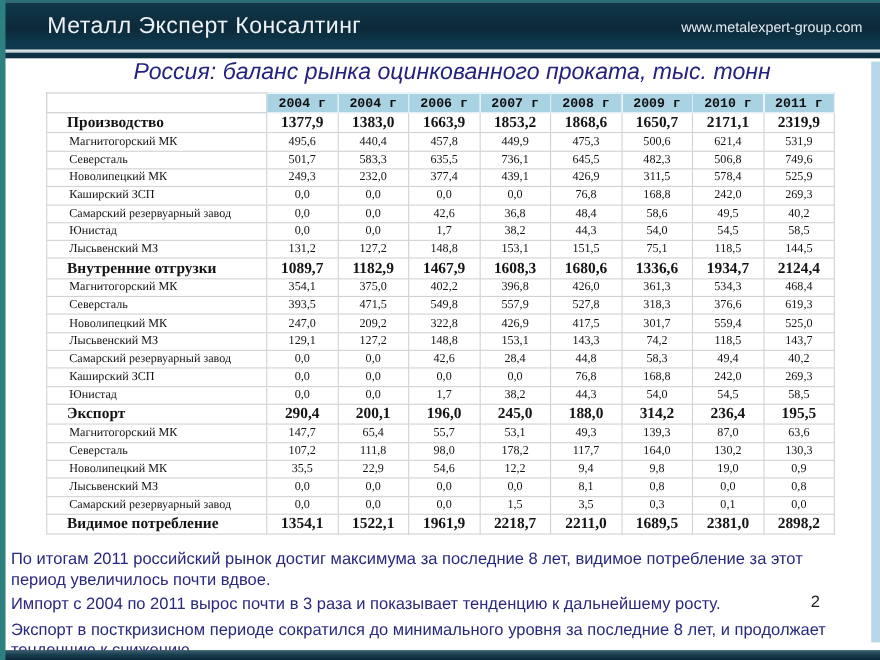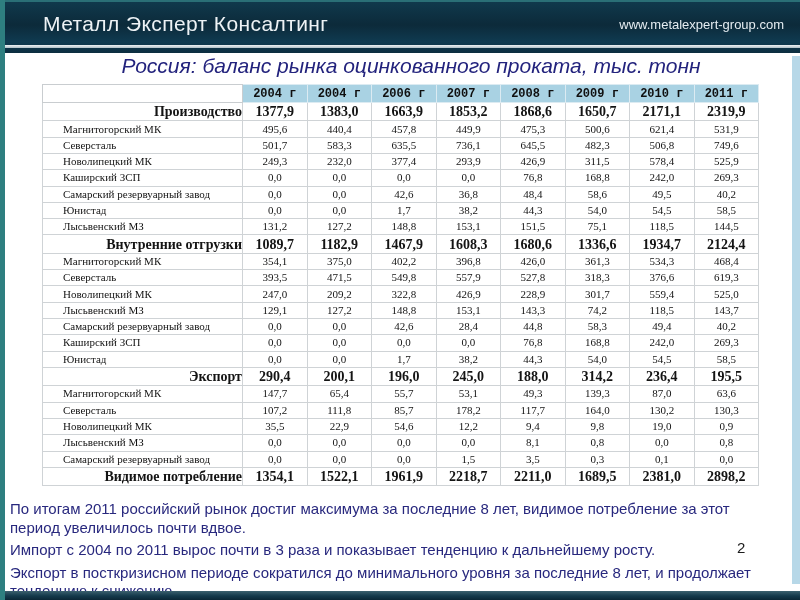--- a/index.html
+++ b/index.html
@@ -26,21 +26,21 @@
   .balance th, .balance td { padding:0; overflow:hidden; white-space:nowrap; }
   .balance thead th {
     background:#a9d2e3; height:17px; font-size:12px; font-weight:bold; color:#101010;
     border:1px solid #dcebf2; text-align:center; font-family:Liberation Mono, monospace; }
   .balance thead th.corner { background:#ffffff; border:1px solid #c9cdd0; }
   .balance td {
     height:15.3px; line-height:15px; font-family:"Liberation Serif", serif;
     font-size:11px; color:#141414; text-align:center; border:1px solid #cfd3d6; }
   .balance td.label { text-align:left; padding-left:20px; }
   .balance tr.bold td { font-size:14px; font-weight:bold; height:17.4px; line-height:17px; }
-  .balance tr.bold td.label { padding-left:5px;text-align:right; }
+  .balance tr.bold td.label { padding-left:18px; }
   .right-strip { position:absolute; right:0; top:56px; width:8px; height:528px;
     background:#b7d8e8; }
   .notes { position:absolute; left:6px; top:496px; width:752px; font-size:15px;
     line-height:18.6px; color:#28287e; }
   .notes p { margin:4px; }
   .page-number { position:absolute; left:737px; top:539px; font-size:15px; color:#1c1c1c; }
   .bottom-bar { position:absolute; left:0; bottom:0; width:800px; height:9px;
     background:linear-gradient(180deg,#3c616f 0%, #14394b 55%, #0b2736 100%); }
 </style>
 </head>
@@ -112,21 +112,21 @@
         <td>645,5</td>
         <td>482,3</td>
         <td>506,8</td>
         <td>749,6</td>
       </tr>
       <tr>
         <td class="label">Новолипецкий МК</td>
         <td>249,3</td>
         <td>232,0</td>
         <td>377,4</td>
-        <td>293,9</td>
+        <td>439,1</td>
         <td>426,9</td>
         <td>311,5</td>
         <td>578,4</td>
         <td>525,9</td>
       </tr>
       <tr>
         <td class="label">Каширский ЗСП</td>
         <td>0,0</td>
         <td>0,0</td>
         <td>0,0</td>
@@ -201,21 +201,21 @@
         <td>318,3</td>
         <td>376,6</td>
         <td>619,3</td>
       </tr>
       <tr>
         <td class="label">Новолипецкий МК</td>
         <td>247,0</td>
         <td>209,2</td>
         <td>322,8</td>
         <td>426,9</td>
-        <td>228,9</td>
+        <td>417,5</td>
         <td>301,7</td>
         <td>559,4</td>
         <td>525,0</td>
       </tr>
       <tr>
         <td class="label">Лысьвенский МЗ</td>
         <td>129,1</td>
         <td>127,2</td>
         <td>148,8</td>
         <td>153,1</td>
@@ -276,21 +276,21 @@
         <td>53,1</td>
         <td>49,3</td>
         <td>139,3</td>
         <td>87,0</td>
         <td>63,6</td>
       </tr>
       <tr>
         <td class="label">Северсталь</td>
         <td>107,2</td>
         <td>111,8</td>
-        <td>85,7</td>
+        <td>98,0</td>
         <td>178,2</td>
         <td>117,7</td>
         <td>164,0</td>
         <td>130,2</td>
         <td>130,3</td>
       </tr>
       <tr>
         <td class="label">Новолипецкий МК</td>
         <td>35,5</td>
         <td>22,9</td>

